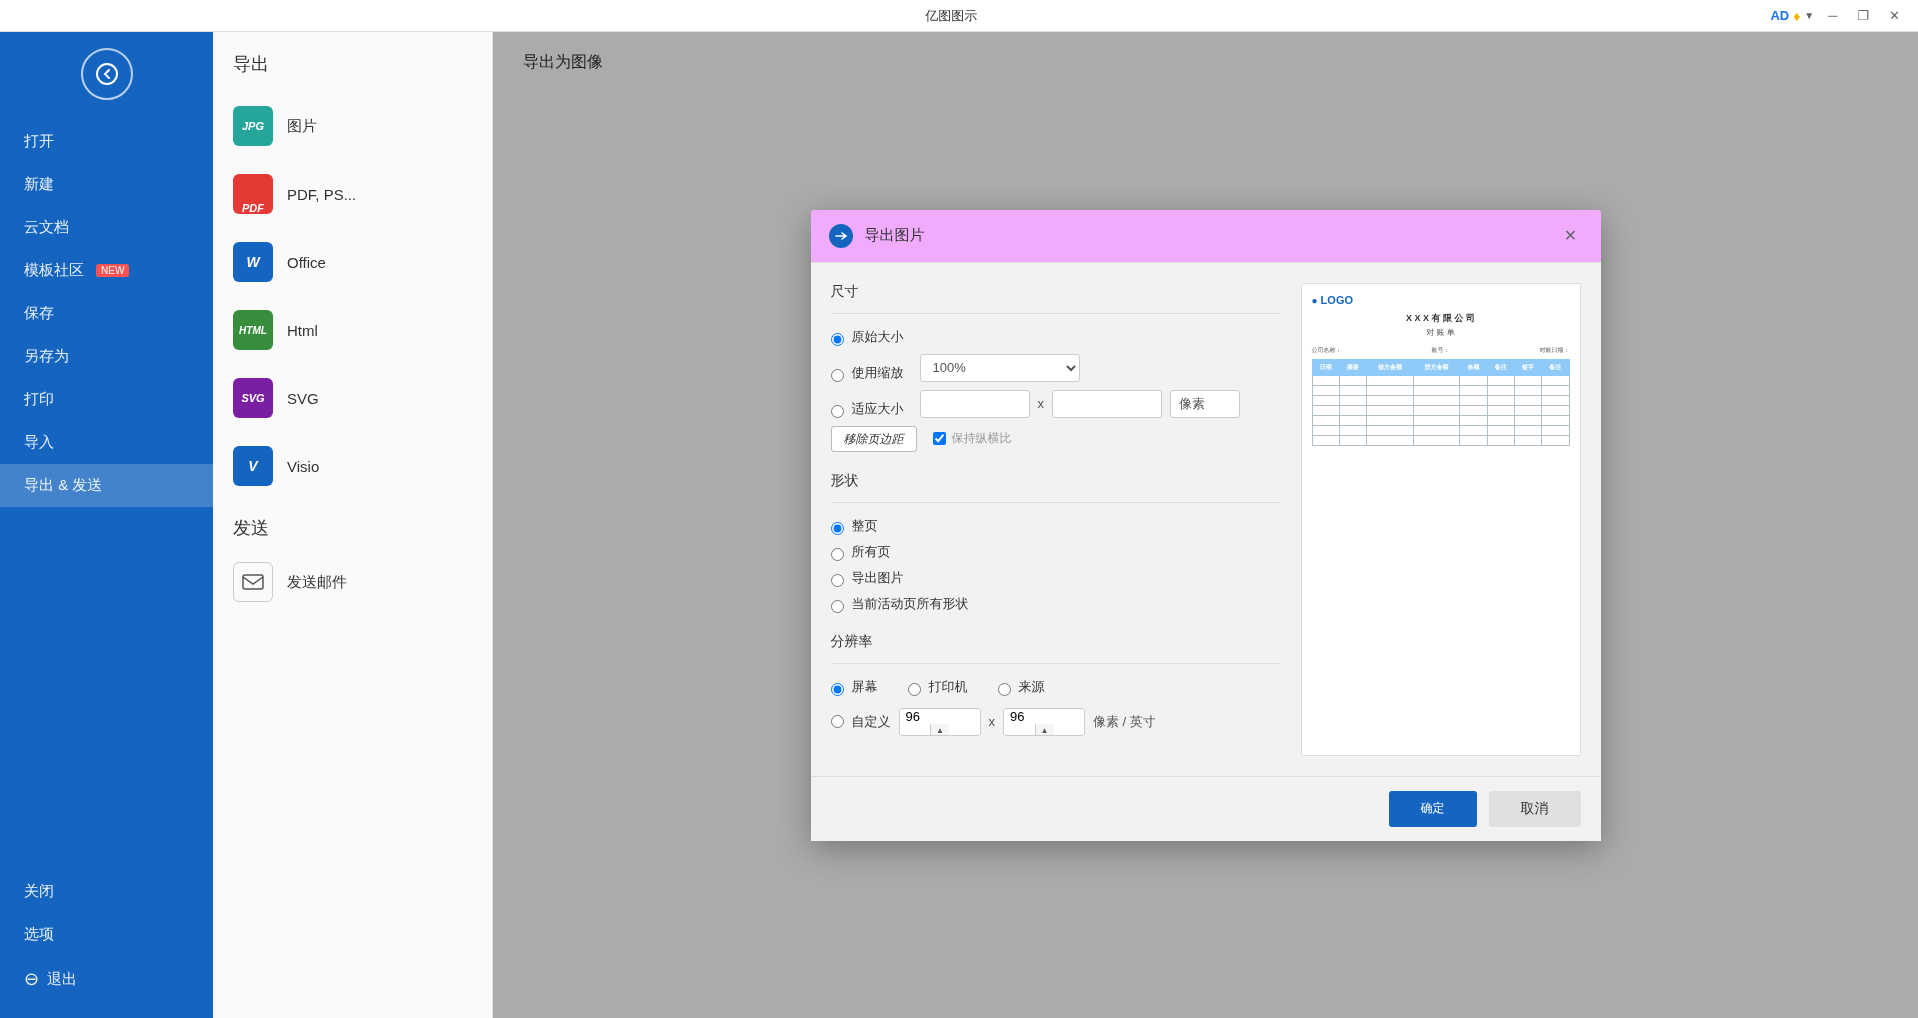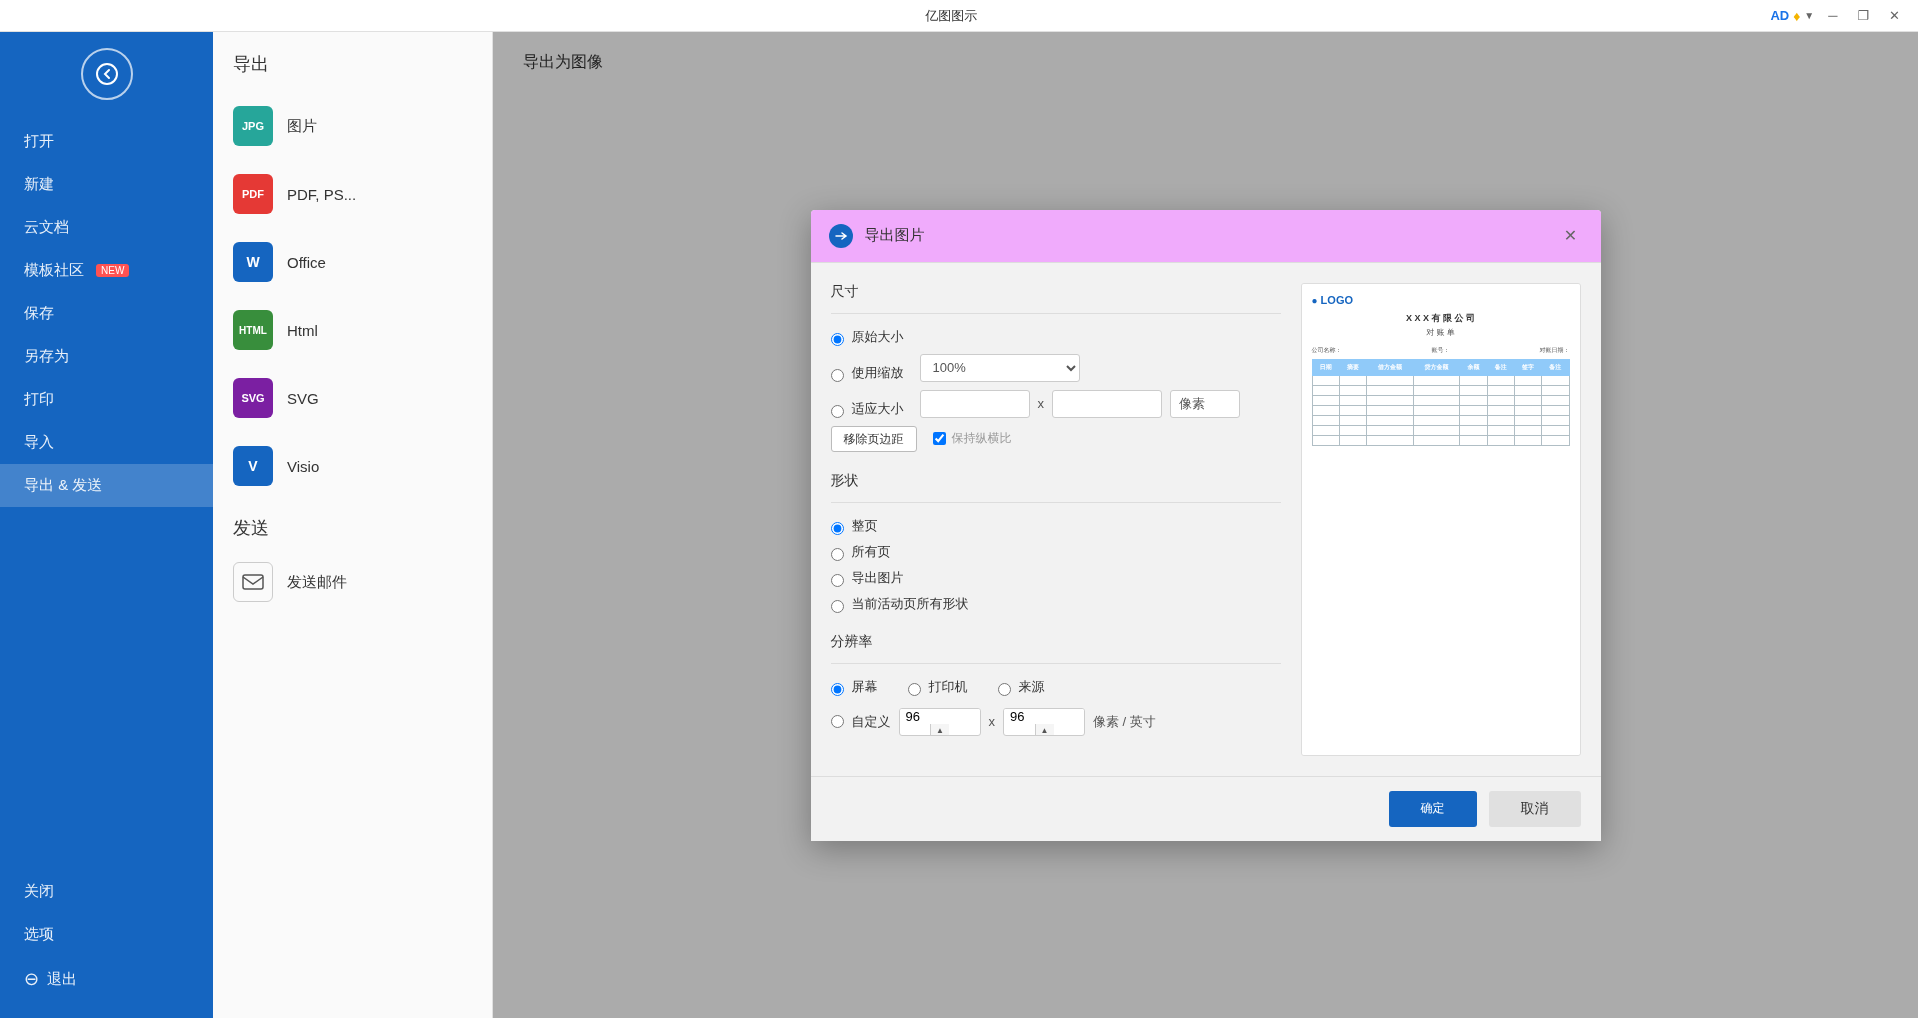--- a/index.html
+++ b/index.html
@@ -100,23 +100,24 @@
       width: 40px;
       height: 40px;
       border-radius: 6px;
       display: flex;
       align-items: center;
       justify-content: center;
       color: #fff;
       font-size: 12px;
       font-weight: bold;
       flex-shrink: 0;
+      font-style: italic;
     }
     .icon-jpg { background: #26a69a; }
-    .icon-pdf { background: #e53935; }
+    .icon-pdf { background: #e53935; align-items: flex-end; }
     .icon-office { background: #1565C0; }
     .icon-html { background: #388e3c; }
     .icon-svg { background: #7b1fa2; }
     .icon-visio { background: #1565C0; }
 
     .send-section-title {
       font-size: 18px;
       font-weight: 500;
       color: #333;
       padding: 16px 20px 8px;
@@ -265,20 +266,21 @@
     }
     .btn-remove-margin {
       background: #fff;
       border: 1px solid #bbb;
       border-radius: 3px;
       font-size: 12px;
       color: #333;
       padding: 4px 12px;
       cursor: pointer;
       height: 26px;
+      font-style: italic;
     }
     .check-row {
       display: flex;
       align-items: center;
       gap: 6px;
     }
     .check-label { font-size: 12px; color: #999; }
 
     
     .resolution-row {

